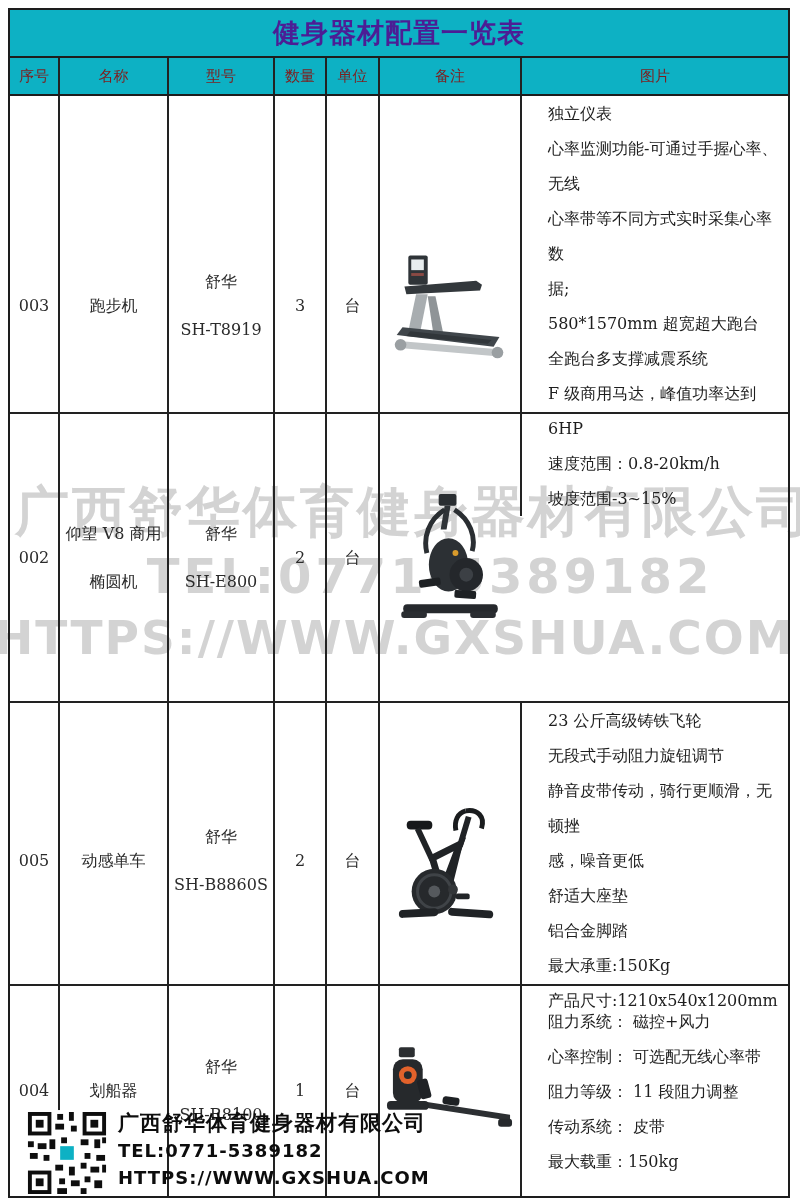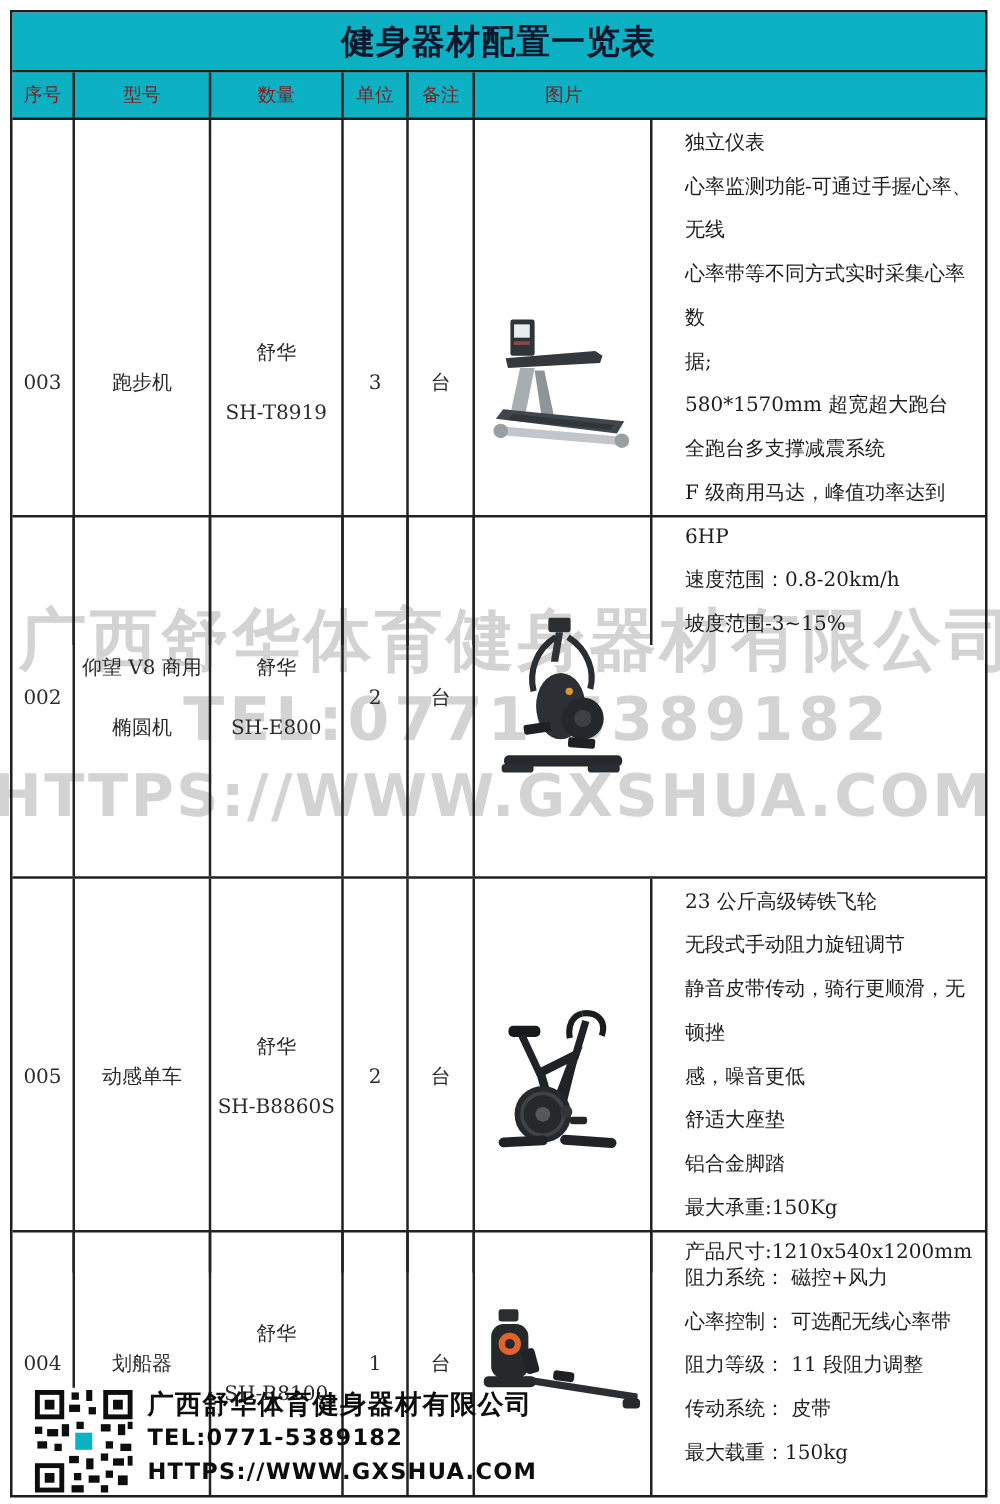--- a/index.html
+++ b/index.html
@@ -12,21 +12,21 @@
     font-family:"DejaVu Sans","Liberation Sans",sans-serif;font-weight:bold;pointer-events:none;}
   .wm-line{position:absolute;left:0;right:0;text-align:center;white-space:nowrap;}
   .wm1{top:476px;font-size:54px;letter-spacing:3px;transform:translateX(14px);}
   .wm2{top:548px;font-size:48px;letter-spacing:4px;transform:translateX(30px);}
   .wm3{top:610px;font-size:47px;letter-spacing:2px;transform:translateX(-6px);}
   
   .sheet{position:absolute;left:8px;top:8px;width:782px;z-index:2;
     border:2px solid #1d1d1d;box-sizing:border-box;background:transparent;}
   .title-row{height:48px;background:#0db1c4;border-bottom:2px solid #1d1d1d;
     display:flex;align-items:center;justify-content:center;
-    color:#0f172a;font-size:27px;font-weight:bold;letter-spacing:1px;
+    color:#4c1d95;font-size:27px;font-weight:bold;letter-spacing:1px;
     font-family:"DejaVu Sans","Liberation Sans",sans-serif;box-sizing:border-box;}
   .grid-row{display:grid;grid-template-columns:50px 109px 106px 52px 53px 142px 1fr;box-sizing:border-box;}
   .header-row{height:38px;background:#0db1c4;border-bottom:2px solid #1d1d1d;}
   .header-row .cell{color:#7f1d1d;font-size:15px;display:flex;align-items:center;justify-content:center;}
   .cell{border-right:2px solid #222222;box-sizing:border-box;min-width:0;}
   .cell:last-child{border-right:none;}
   .body-row{border-bottom:2px solid #222222;background:transparent;}
   .body-row:last-child{border-bottom:none;}
   .r1{height:318px;} .r2{height:289px;} .r3{height:283px;} .r4{height:210px;}
   .c-center{display:flex;align-items:center;justify-content:center;text-align:center;
@@ -51,20 +51,21 @@
   <div class="wm-line wm1">广西舒华体育健身器材有限公司</div>
   <div class="wm-line wm2">TEL:0771-5389182</div>
   <div class="wm-line wm3">HTTPS://WWW.GXSHUA.COM</div>
 </div>
 
 <div class="sheet">
   <div class="title-row">健身器材配置一览表</div>
 
   <div class="grid-row header-row">
     <div class="cell">序号</div>
+    <div class="cell">名称</div>
     <div class="cell">型号</div>
     <div class="cell">数量</div>
     <div class="cell">单位</div>
     <div class="cell">备注</div>
     <div class="cell">图片</div>
   </div>
 
   <div class="grid-row body-row r1">
     <div class="cell c-center">003</div>
     <div class="cell c-center">跑步机</div>

